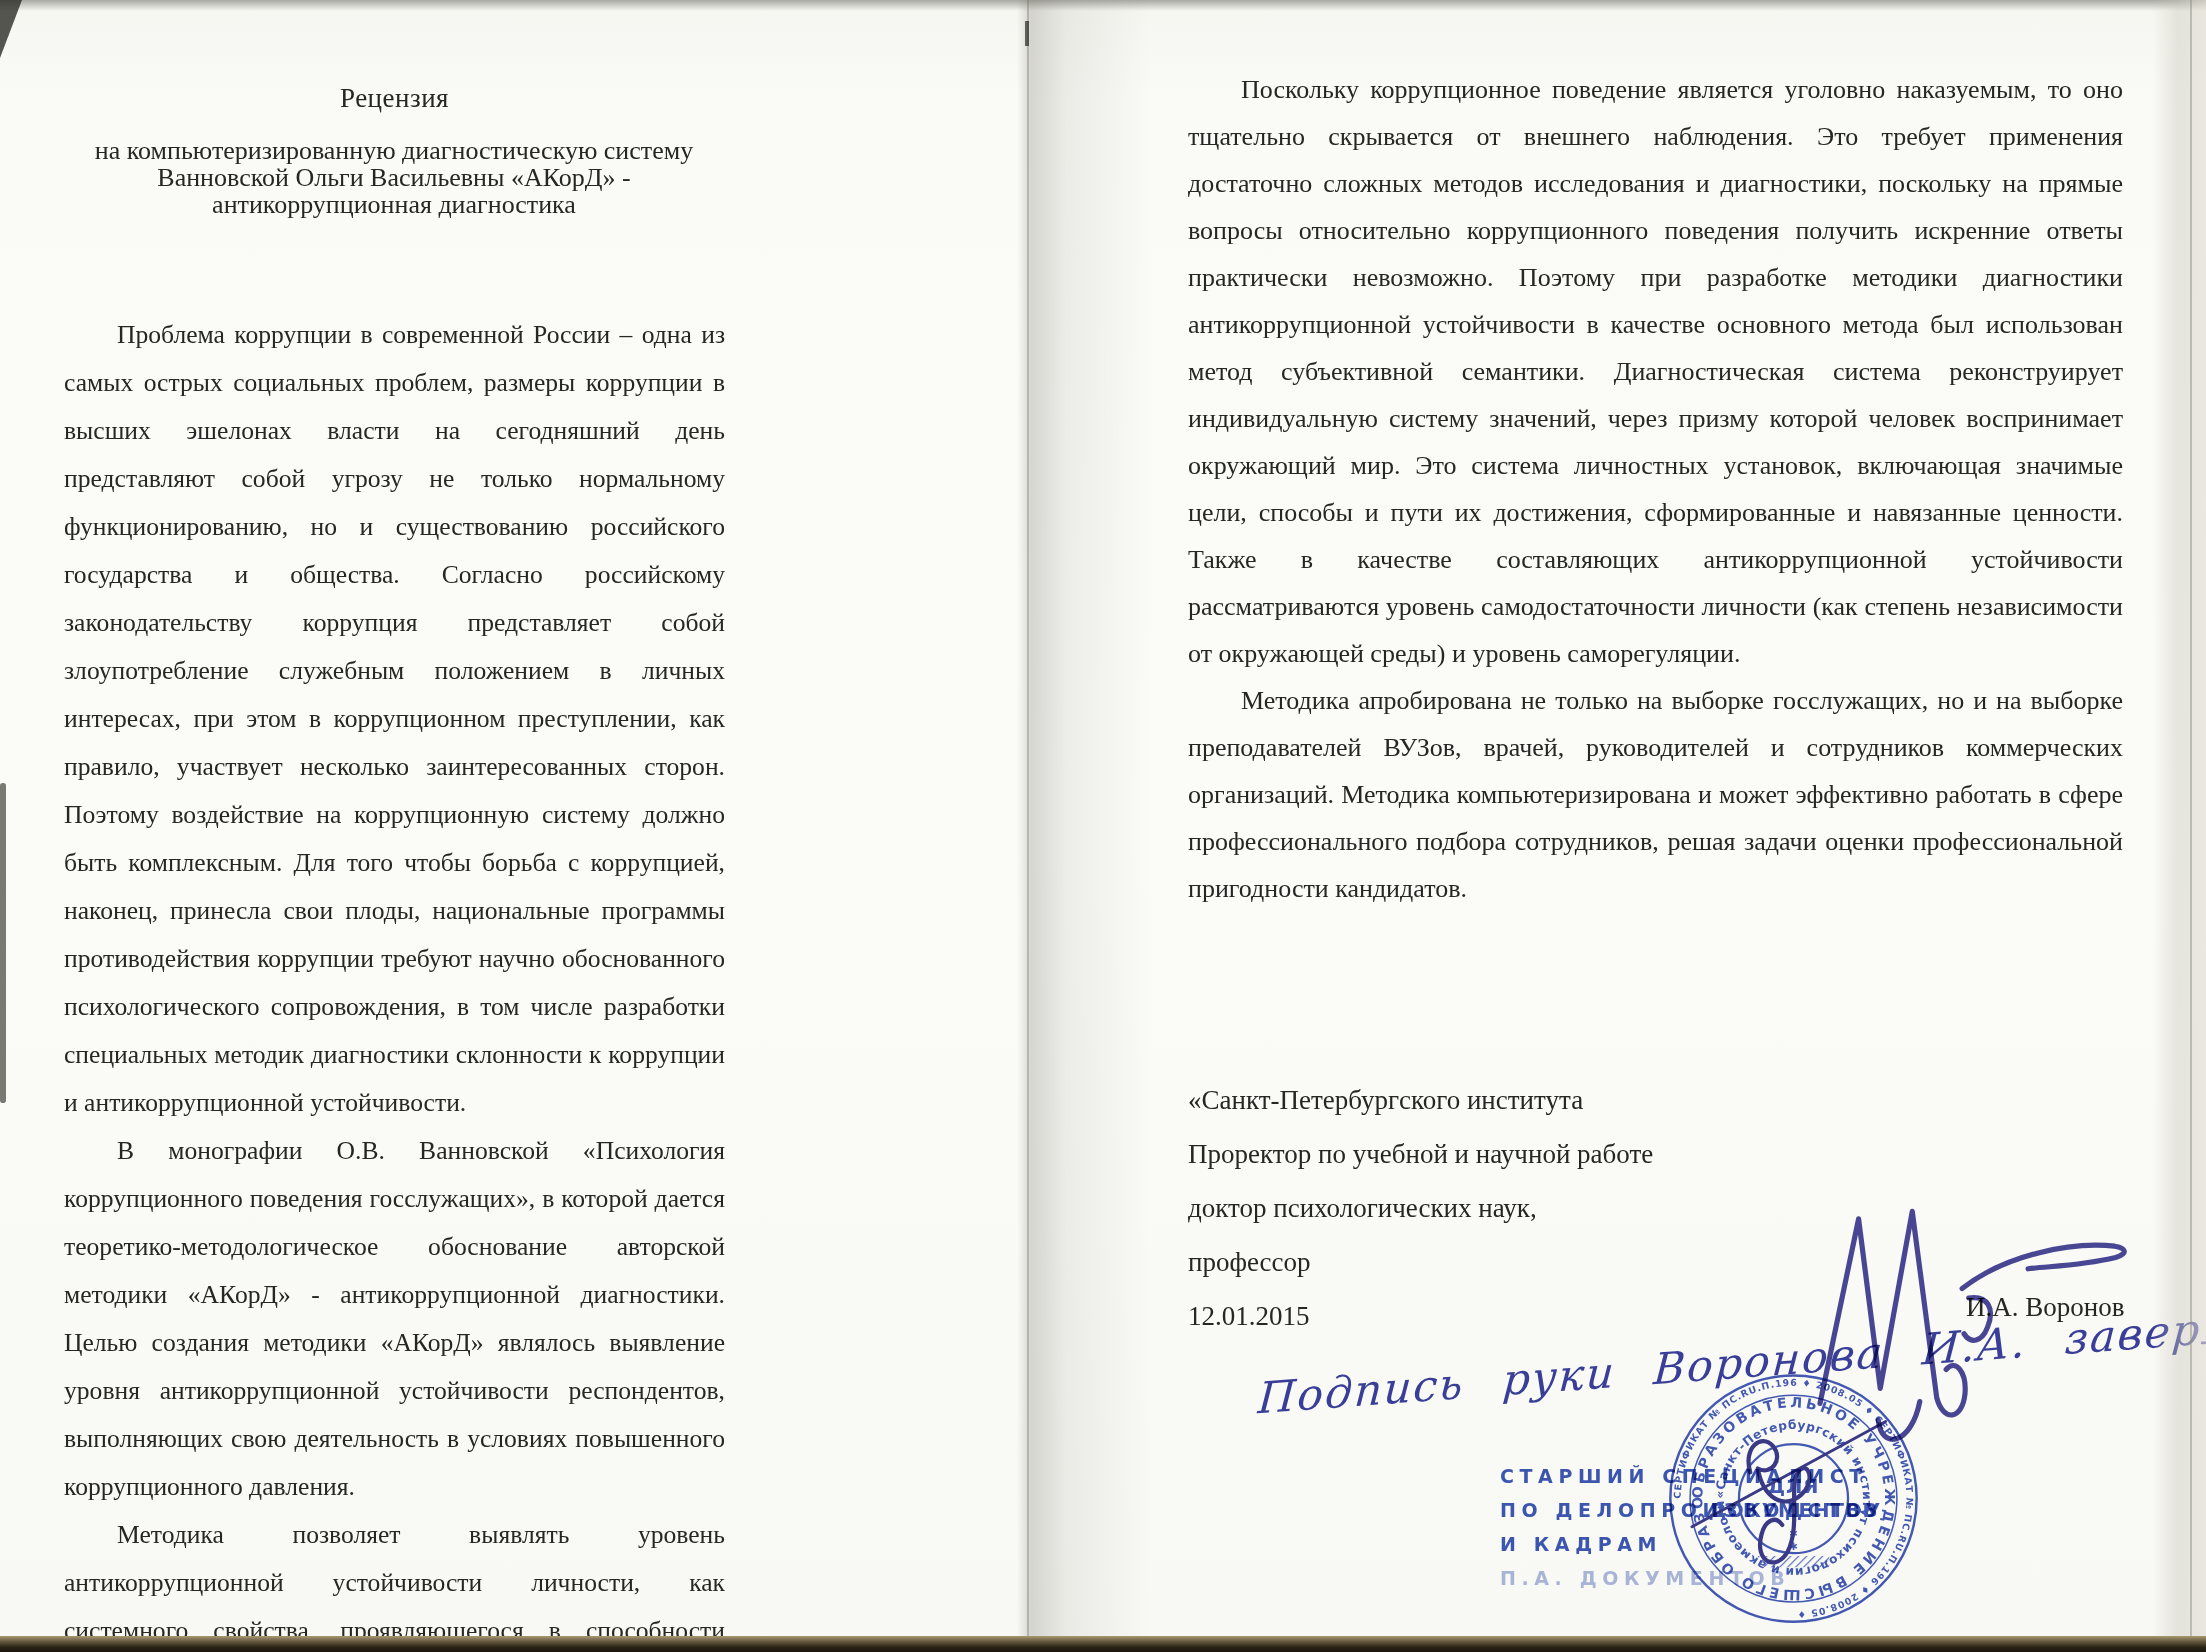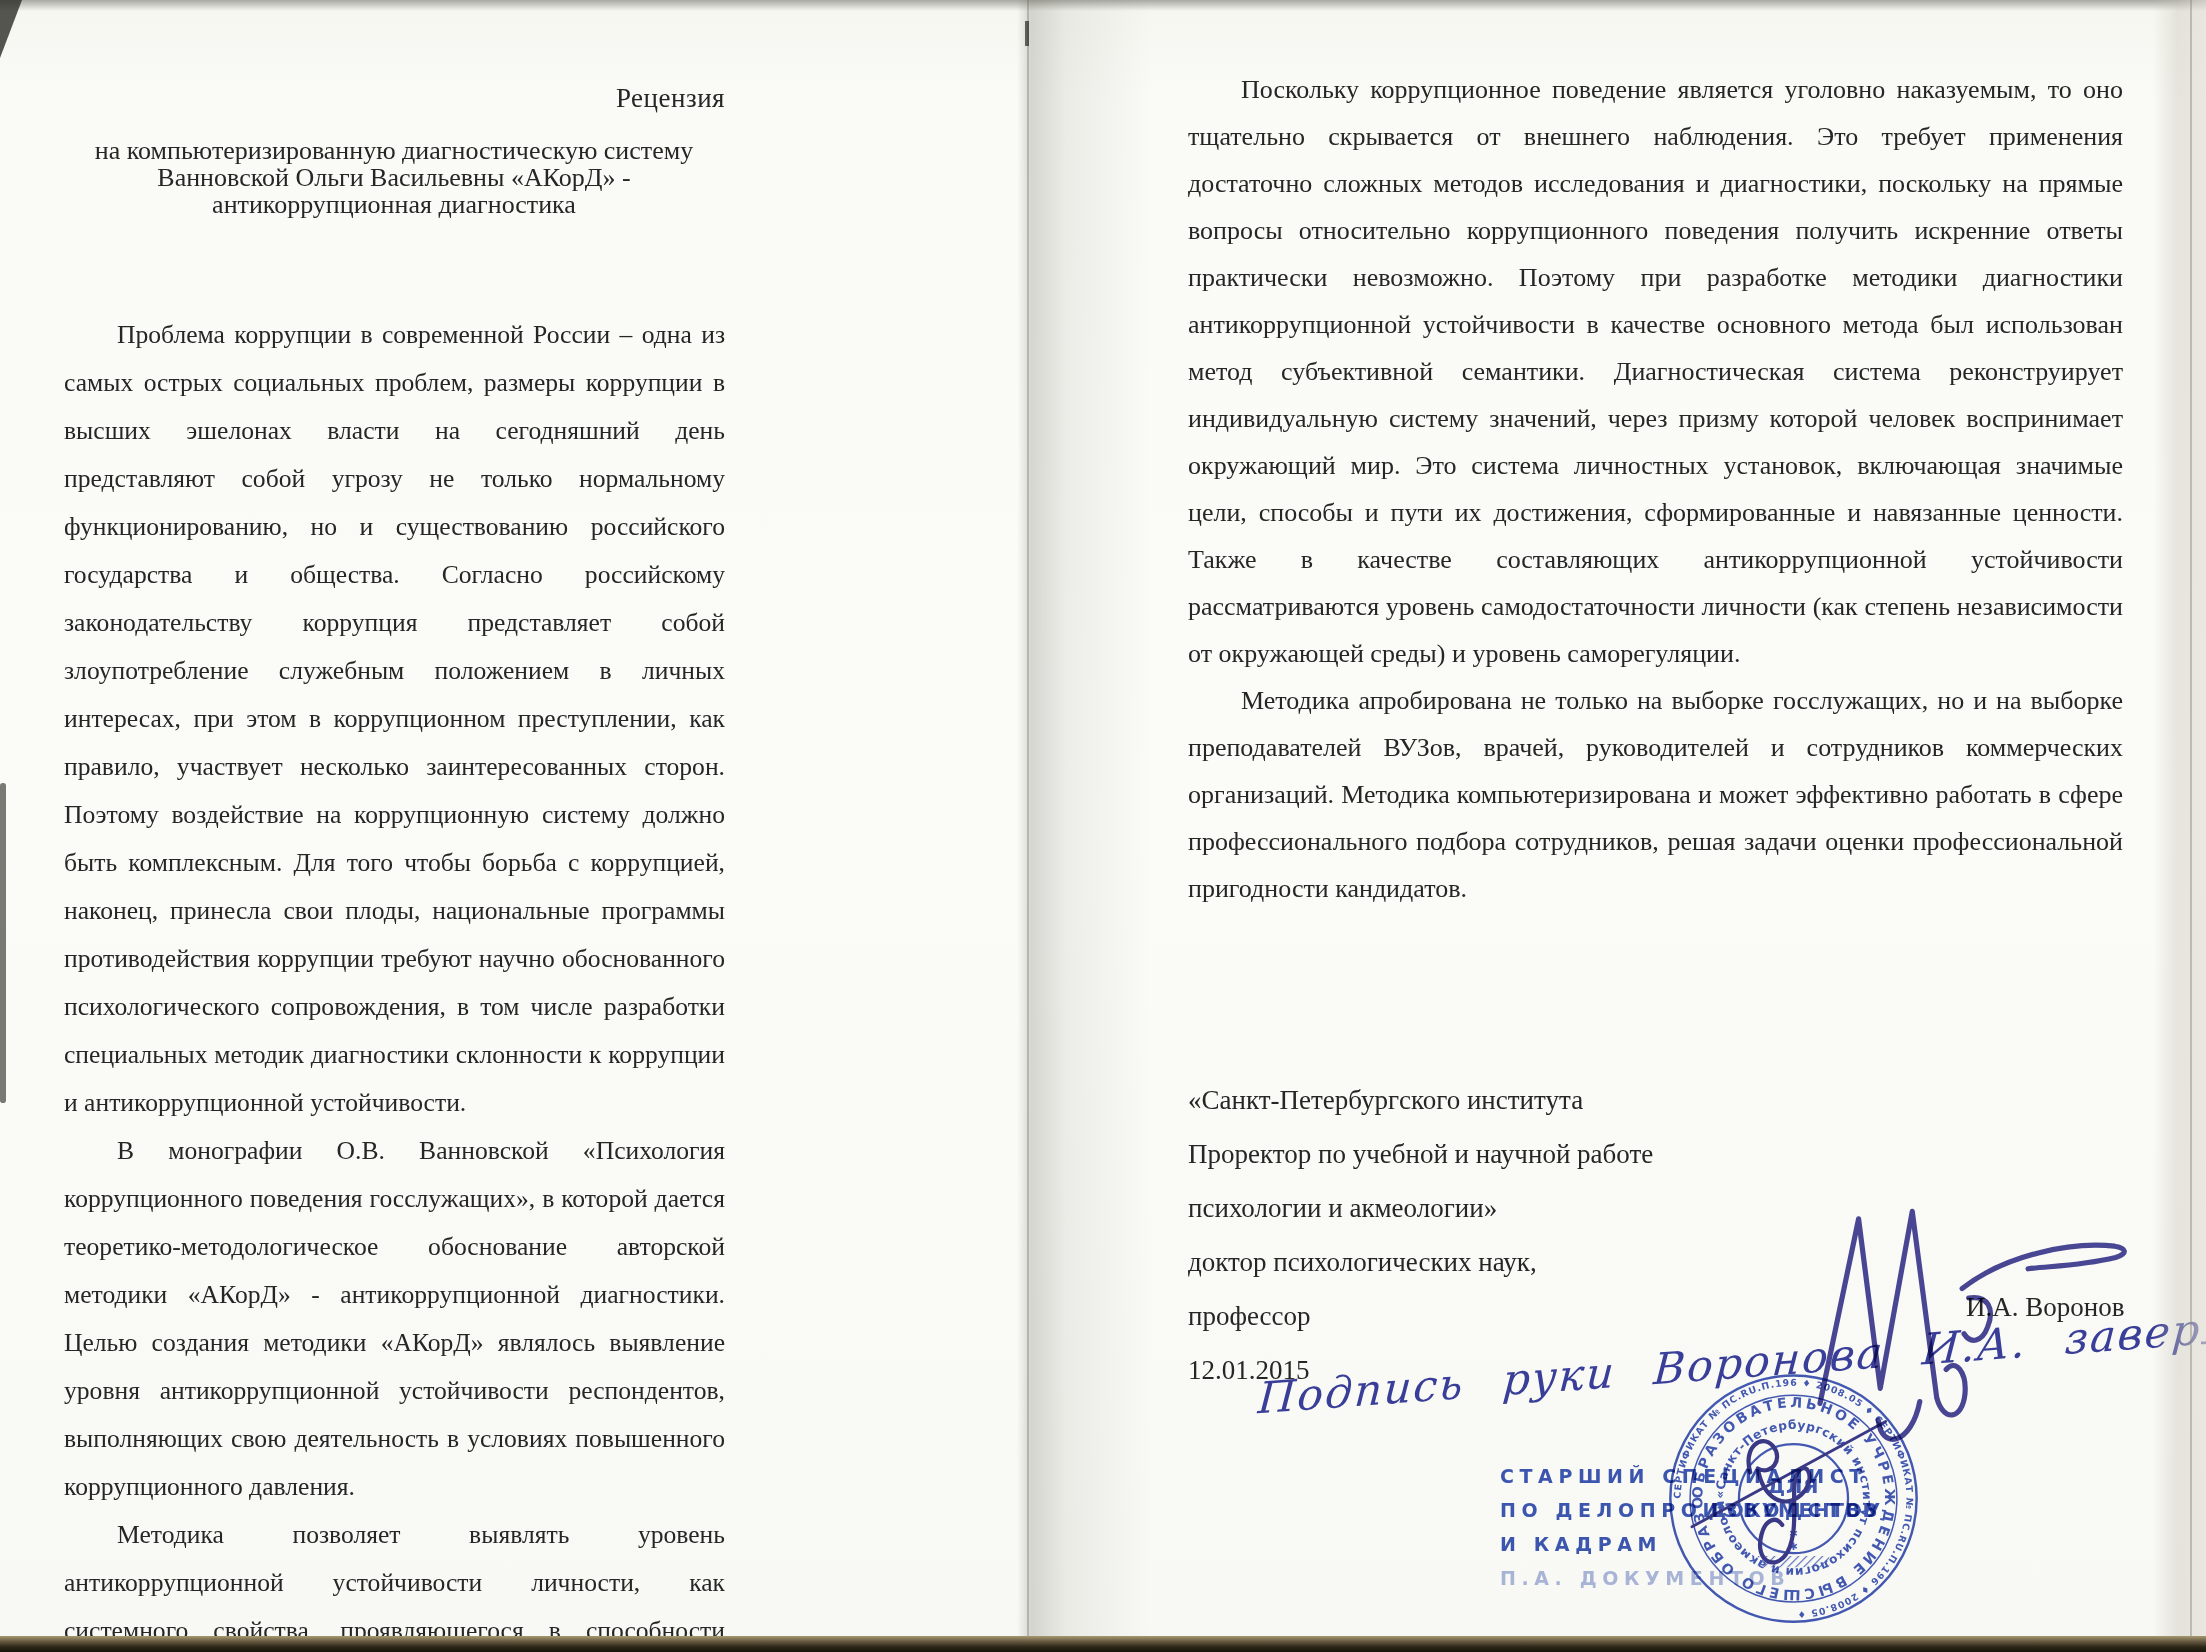--- a/index.html
+++ b/index.html
@@ -16,21 +16,21 @@
   .edge-right-line{position:absolute;top:0;left:2190px;width:1.9px;height:1638px;background:rgba(138,135,122,.45);}
   .corner-wedge{position:absolute;left:0;top:0;width:0;height:0;
         border-top:58px solid rgba(44,44,38,.8);border-right:22.6px solid transparent;}
   .edge-left-strip{position:absolute;left:0;top:783px;width:5.6px;height:320px;background:rgba(52,52,45,.65);border-radius:2.8px;}
   .seam{position:absolute;top:0;left:1017px;width:141px;height:1638px;
         background:linear-gradient(to right, rgba(130,130,120,0) 0%, rgba(130,130,120,.30) 10%, rgba(150,150,140,.14) 35%, rgba(255,255,255,0) 95%);}
   .seam-line{position:absolute;top:0;left:1027px;width:1.9px;height:1638px;background:rgba(105,105,96,.35);}
   .seam-notch{position:absolute;left:1025px;top:21px;width:3.8px;height:24.5px;background:rgba(40,40,36,.7);}
 
   
-  .lp-title{position:absolute;left:64px;top:83px;width:661px;text-align:right;
+  .lp-title{position:absolute;left:64px;top:83px;width:661px;text-align:center;
         font-size:27px;letter-spacing:0.5px;}
   .lp-subtitle{position:absolute;left:73px;top:137px;width:642px;text-align:center;
         font-size:26px;line-height:27px;}
   .lp-body{position:absolute;left:64px;top:311px;width:661px;
         font-size:25.6px;line-height:48px;text-align:justify;}
   .lp-body p, .rp-body p{margin:0;text-indent:53px;}
 
   
   .rp-body{position:absolute;left:1188px;top:66px;width:935px;
         font-size:26px;line-height:47px;text-align:justify;}
@@ -76,21 +76,20 @@
 
   <div>
     <div class="rp-body">
       <p>Поскольку коррупционное поведение является уголовно наказуемым, то оно тщательно скрывается от внешнего наблюдения. Это требует применения достаточно сложных методов исследования и диагностики, поскольку на прямые вопросы относительно коррупционного поведения получить искренние ответы практически невозможно. Поэтому при разработке методики диагностики антикоррупционной устойчивости в качестве основного метода был использован метод субъективной семантики. Диагностическая система реконструирует индивидуальную систему значений, через призму которой человек воспринимает окружающий мир. Это система личностных установок, включающая значимые цели, способы и пути их достижения, сформированные и навязанные ценности. Также в качестве составляющих антикоррупционной устойчивости рассматриваются уровень самодостаточности личности (как степень независимости от окружающей среды) и уровень саморегуляции.</p>
       <p>Методика апробирована не только на выборке госслужащих, но и на выборке преподавателей ВУЗов, врачей, руководителей и сотрудников коммерческих организаций. Методика компьютеризирована и может эффективно работать в сфере профессионального подбора сотрудников, решая задачи оценки профессиональной пригодности кандидатов.</p>
     </div>
 
     <div class="sigblock">
       <div>«Санкт-Петербургского института</div>
       <div>Проректор по учебной и научной работе</div>
-      <div>психологии и акмеологии»</div>
       <div>доктор психологических наук,</div>
       <div>профессор</div>
       <div>12.01.2015</div>
     </div>
 
     <div class="signer">И.А. Воронов</div>
 
     <svg class="sig-svg" width="377" height="273" viewBox="0 0 400 290">
       <g fill="none" stroke="#3b3890" stroke-width="5.5" stroke-linecap="round" stroke-linejoin="round" opacity="0.92">
         <path d="M55,232 L96,36 L119,216 L153,28 L179,226 C186,252 206,250 209,222 C211,199 199,184 189,196"></path>

